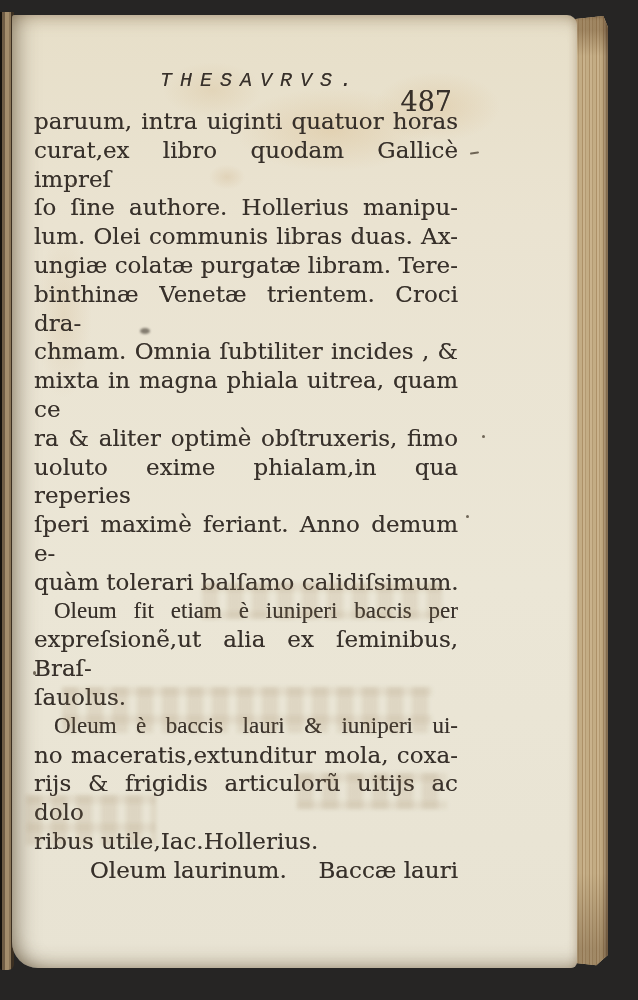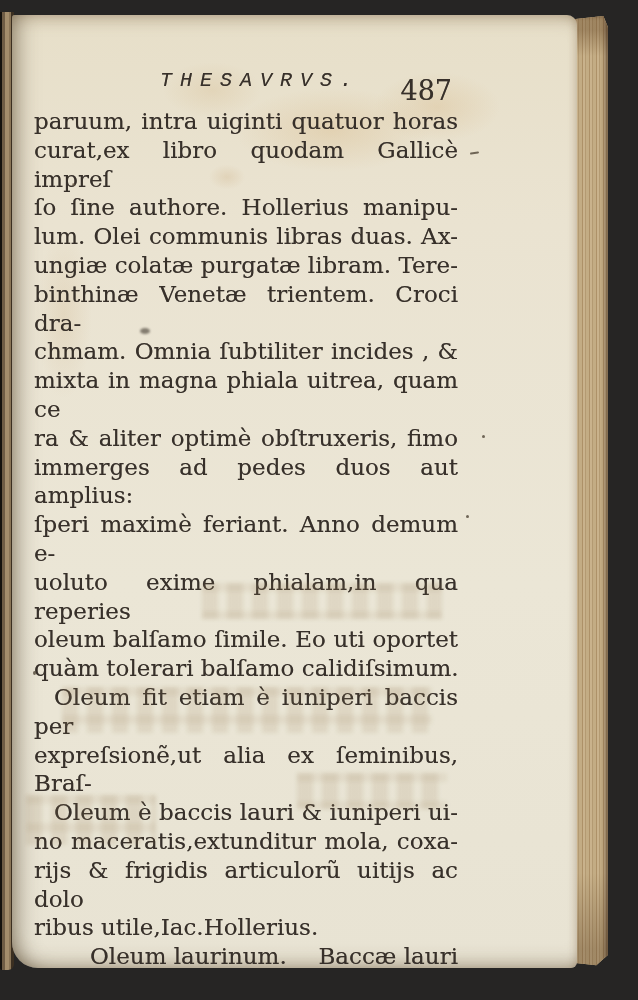--- a/index.html
+++ b/index.html
@@ -49,29 +49,29 @@
   .column{position:absolute;left:22px;top:0;width:424px;color:#37302a;}
 
   .header{position:relative;height:34px;margin-top:54px;}
   .running-title{
     position:absolute;left:50%;transform:translateX(calc(-50% + 14px));
     font-style:italic;font-size:20px;letter-spacing:8px;white-space:nowrap;
     text-shadow:0 0 .5px rgba(55,48,42,.55);
     font-family:Liberation Mono, monospace;
   }
   .page-number{
-    position:absolute;right:6px;top:6px;font-size:27px;
+    position:absolute;right:6px;top:17px;font-size:27px;
     text-shadow:0 0 .5px rgba(55,48,42,.55);
   }
 
   .bodytext{margin-top:4px;font-size:23px;line-height:28.8px;
     text-shadow:0 0 .45px rgba(55,48,42,.5);}
   .line{white-space:nowrap;}
   .line.j{white-space:normal;text-align:justify;text-align-last:justify;}
-  .line.ind{text-indent:20px;}
+  .line.ind{text-indent:20px;font-family:Liberation Serif, serif;}
 
   .entry-line{display:flex;justify-content:space-between;padding-left:56px;}
 
   
   .ghost{position:absolute;filter:blur(2px);opacity:.85;pointer-events:none;
     background:
       repeating-linear-gradient(90deg,rgba(150,126,88,.17) 0 16px,rgba(150,126,88,0) 16px 25px),
       repeating-linear-gradient(180deg,rgba(150,126,88,.12) 0 9px,rgba(150,126,88,0) 9px 28px);
   }
   .g1{left:190px;top:568px;width:240px;height:36px;}
@@ -109,28 +109,27 @@
       <div class="bodytext">
         <div class="line j">paruum, intra uiginti quatuor horas</div>
         <div class="line j">curat,ex libro quodam Gallicè impreſ</div>
         <div class="line j">ſo ſine authore. Hollerius manipu-</div>
         <div class="line j">lum. Olei communis libras duas. Ax-</div>
         <div class="line j">ungiæ colatæ purgatæ libram. Tere-</div>
         <div class="line j">binthinæ Venetæ trientem. Croci dra-</div>
         <div class="line j">chmam. Omnia ſubtiliter incides , &amp;</div>
         <div class="line j">mixta in magna phiala uitrea, quam ce</div>
         <div class="line j">ra &amp; aliter optimè obſtruxeris, fimo</div>
-        <div class="line j">immerges ad pedes duos aut amplius:</div>
+        <div class="line j">uoluto exime phialam,in qua reperies</div>
         <div class="line j">ſperi maximè feriant. Anno demum e-</div>
-        <div class="line j">uoluto exime phialam,in qua reperies</div>
-        <div class="line j">oleum balſamo ſimile. Eo uti oportet</div>
         <div class="line">quàm tolerari balſamo calidiſsimum.</div>
 
         <div class="line j ind">Oleum fit etiam è iuniperi baccis per</div>
         <div class="line j">expreſsionẽ,ut alia ex ſeminibus, Braſ-</div>
+        <div class="line">ſauolus.</div>
 
         <div class="line j ind">Oleum è baccis lauri &amp; iuniperi ui-</div>
         <div class="line j">no maceratis,extunditur mola, coxa-</div>
         <div class="line j">rijs &amp; frigidis articulorũ uitijs ac dolo</div>
         <div class="line">ribus utile,Iac.Hollerius.</div>
 
         <div class="line entry-line">
           <span>Oleum laurinum.</span>
           <span>Baccæ lauri</span>
         </div>

